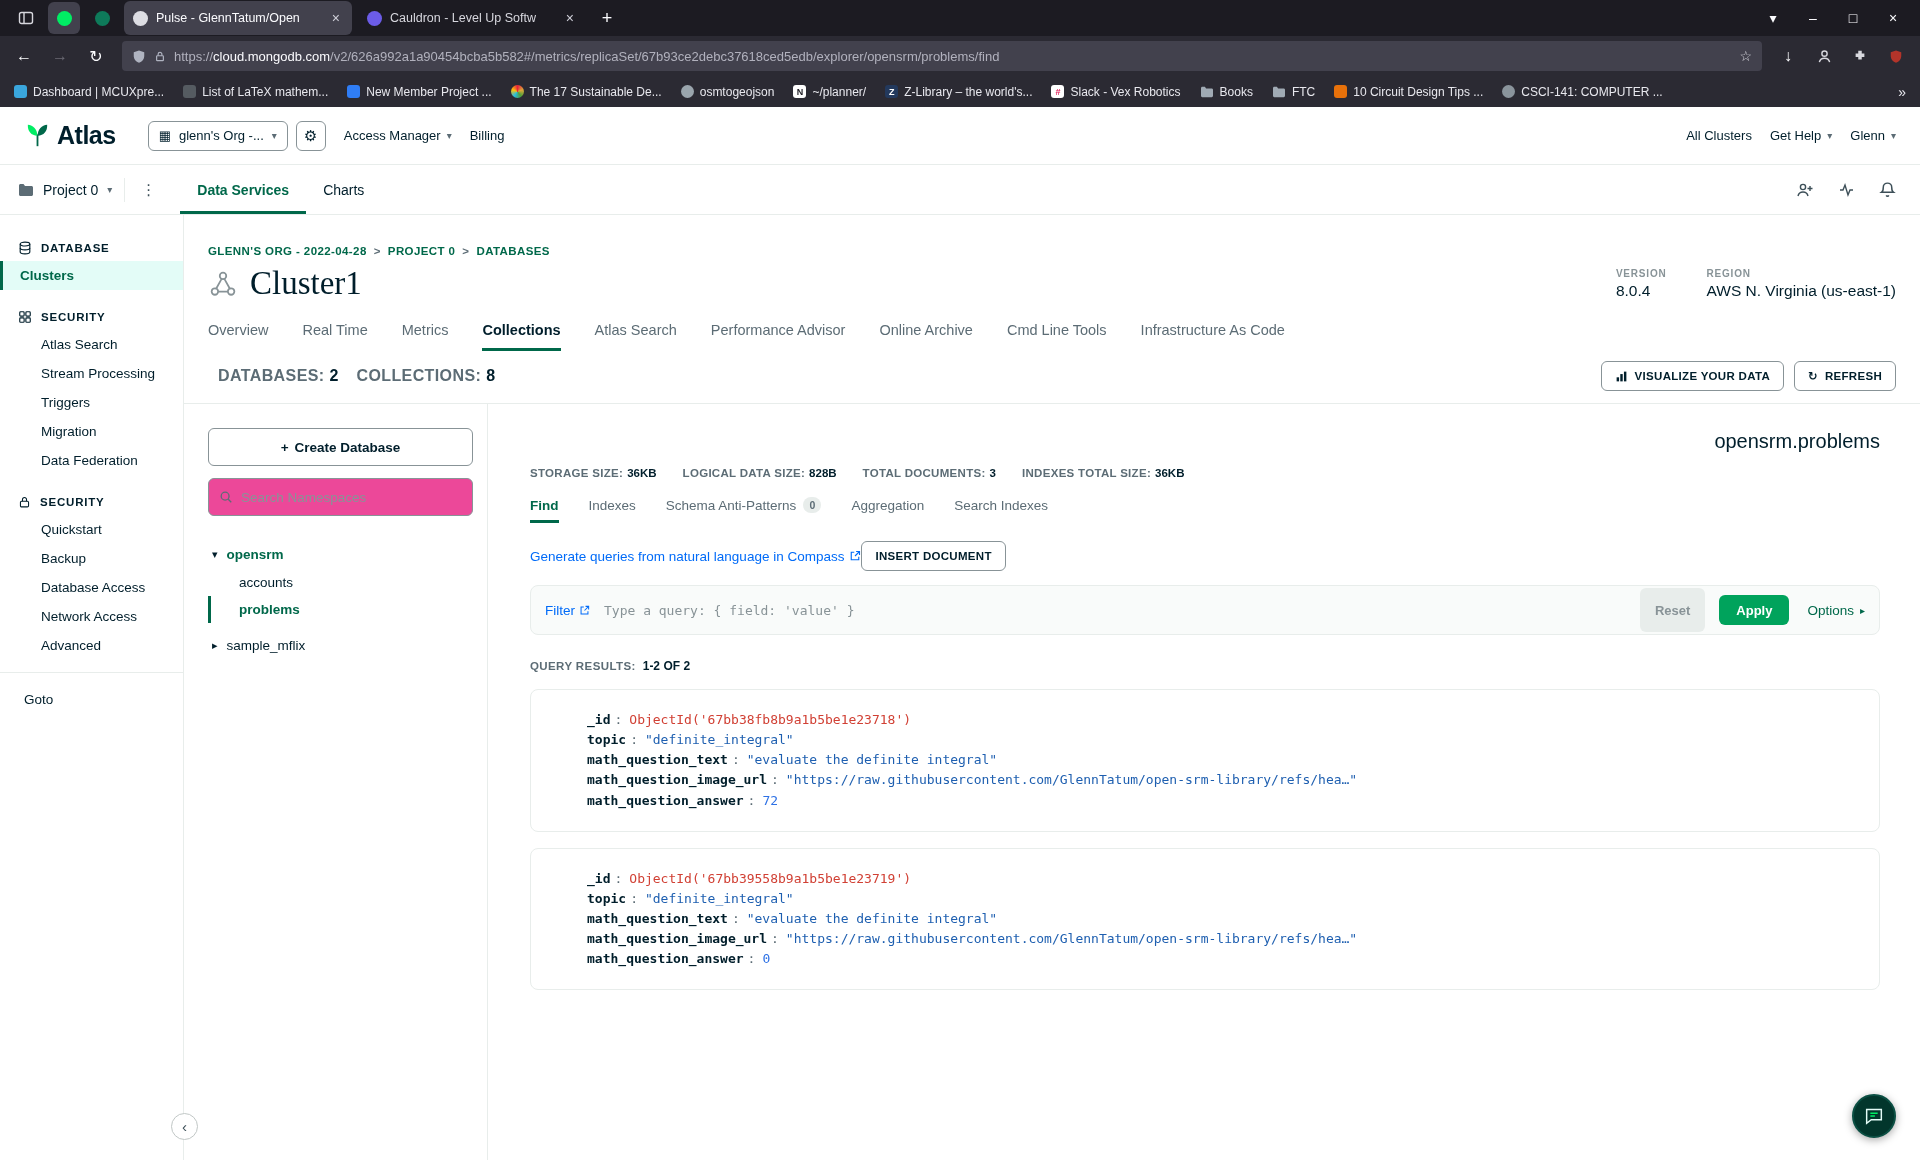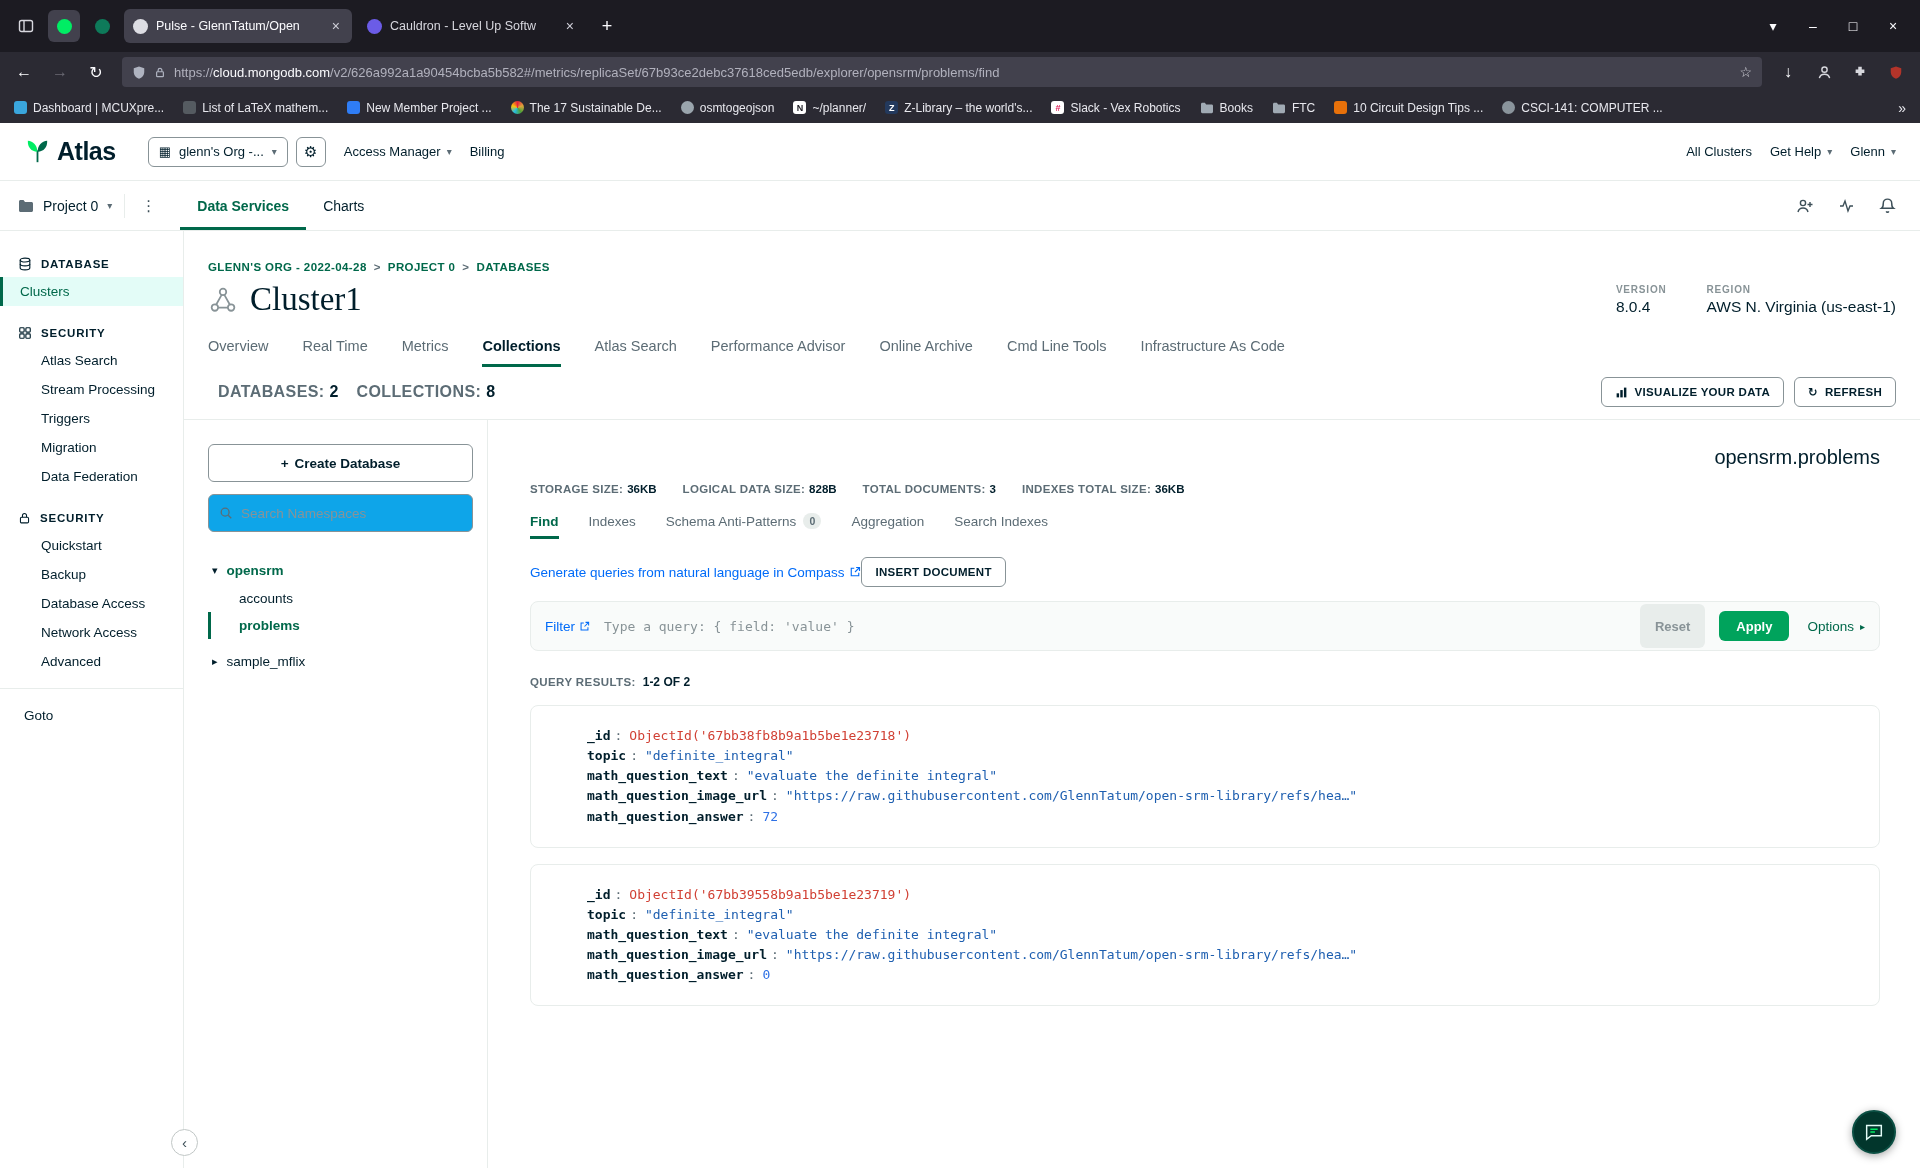--- a/index.html
+++ b/index.html
@@ -2,21 +2,21 @@
 <html><head>
 <meta charset="utf-8">
 <style>
   *{margin:0;padding:0;box-sizing:border-box;}
   html,body{width:1920px;height:1168px;}
   body{font-family:"Liberation Sans","DejaVu Sans",sans-serif;background:#fff;color:#001e2b;overflow:hidden;}
   svg{display:block;flex:none;}
   button{font-family:inherit;cursor:pointer;}
 
   
-  .titlebar{height:52px;background:#1c1b22;display:flex;align-items:center;padding:0 10px;gap:6px;}
+  .titlebar{height:36px;background:#1c1b22;display:flex;align-items:center;padding:0 10px;gap:6px;}
   .fx-pin{width:32px;height:32px;border-radius:6px;display:flex;align-items:center;justify-content:center;}
   .fx-pin.boxed{background:#42414d;}
   .pin-dot{width:15px;height:15px;border-radius:50%;}
   .pin-green{background:#00ed64;}
   .pin-teal{background:#0e7a5a;}
   .tab{width:228px;height:34px;background:#42414d;border-radius:6px;display:flex;align-items:center;gap:8px;padding:0 9px;color:#fbfbfe;font-size:12.5px;}
   .tab.inactive{background:transparent;color:#d7d7de;}
   .tab-title{flex:1;white-space:nowrap;overflow:hidden;text-overflow:ellipsis;}
   .tab-close{font-size:14px;color:#cfcfd8;padding:0 3px;cursor:pointer;}
   .favicon{width:15px;height:15px;border-radius:50%;flex:none;}
@@ -73,21 +73,21 @@
   .pb-tab{display:flex;align-items:center;padding:0 17px;font-size:14px;color:#001e2b;cursor:pointer;}
   .pb-tab.active{color:#00684a;font-weight:bold;box-shadow:inset 0 -3px 0 #00684a;}
   .pb-right{margin-left:auto;display:flex;align-items:center;gap:24px;}
   .pb-icon{cursor:pointer;}
 
   
   .app{display:flex;height:945px;position:relative;background:#fff;}
   .sidenav{width:184px;border-right:1px solid #e8edeb;padding-top:20px;flex:none;}
   .sn-head{display:flex;align-items:center;gap:9px;padding:6px 18px;font-size:11.5px;font-weight:bold;letter-spacing:.8px;color:#001e2b;}
   .sn-item{padding:7px 18px 7px 41px;font-size:13.5px;color:#001e2b;cursor:pointer;}
-  .sn-item.active{background:#e3fcf7;color:#00684a;font-weight:normal;box-shadow:inset 3px 0 0 #00684a;padding-left:20px;}
+  .sn-item.active{background:#e3fcf7;color:#00684a;font-weight:bold;box-shadow:inset 3px 0 0 #00684a;padding-left:20px;}
   .sn-gap{height:14px;}
   .sn-divider{height:1px;background:#e8edeb;margin:12px 0;}
   .collapse-btn{position:absolute;left:171px;bottom:20px;width:27px;height:27px;border-radius:50%;background:#fff;border:1px solid #c1c7c6;color:#3d4f58;font-size:15px;display:flex;align-items:center;justify-content:center;z-index:5;}
 
   .main{flex:1;display:flex;flex-direction:column;min-width:0;}
   .crumbs{padding:30px 24px 0;display:flex;gap:7px;font-size:11.5px;font-weight:bold;letter-spacing:.4px;color:#00684a;}
   .crumb{cursor:pointer;}
   .crumb-sep{color:#5c6c75;}
   .title-row{display:flex;align-items:center;padding:8px 24px 0;}
   .cluster-title{font-family:"Liberation Serif","DejaVu Serif",serif;font-size:33px;margin-left:12px;font-weight:normal;}
@@ -101,21 +101,21 @@
   .stats-bar{display:flex;align-items:center;padding:10px 24px 12px;border-bottom:1px solid #e8edeb;}
   .count-group{display:flex;gap:18px;font-size:16px;margin-left:10px;}
   .count-label{color:#5c6c75;font-weight:bold;letter-spacing:.4px;}
   .count-value{font-weight:bold;margin-left:5px;}
   .stats-actions{margin-left:auto;display:flex;gap:10px;}
   .btn-outline{display:flex;align-items:center;gap:7px;height:30px;padding:0 13px;border:1px solid #889397;border-radius:6px;background:#fff;font-size:11.5px;font-weight:bold;letter-spacing:.3px;color:#001e2b;}
 
   .content-row{flex:1;display:flex;min-height:0;}
   .ns-panel{width:304px;flex:none;border-right:1px solid #e8edeb;padding:24px 14px 0 24px;}
   .create-db-btn{width:100%;height:38px;border:1px solid #889397;border-radius:6px;background:#fff;font-size:13.5px;font-weight:bold;color:#001e2b;display:flex;align-items:center;justify-content:center;gap:6px;}
-  .ns-search{margin-top:12px;height:38px;border:1px solid #889397;border-radius:6px;display:flex;align-items:center;gap:8px;padding:0 10px;background:#0ea5e9;}
+  .ns-search{margin-top:12px;height:38px;border:1px solid #889397;border-radius:6px;display:flex;align-items:center;gap:8px;padding:0 10px;background:#ec4899;}
   .ns-search input{border:none;outline:none;flex:1;font-size:13.5px;color:#001e2b;font-family:inherit;background:transparent;}
   .ns-search input::placeholder{color:#889397;}
   .tree{margin-top:24px;}
   .tree-db{display:flex;align-items:center;gap:9px;padding:7px 4px;font-size:13.5px;font-weight:bold;color:#00684a;cursor:pointer;}
   .tree-db .tcaret{color:#001e2b;font-size:11px;}
   .tree-db.collapsed{color:#001e2b;font-weight:normal;margin-top:8px;}
   .tree-coll{padding:6px 4px 6px 31px;font-size:13.5px;color:#001e2b;cursor:pointer;}
   .tree-coll.selected{color:#00684a;font-weight:bold;box-shadow:inset 3px 0 0 #00684a;}
 
   .docs-area{flex:1;padding:26px 40px 0 42px;min-width:0;}

